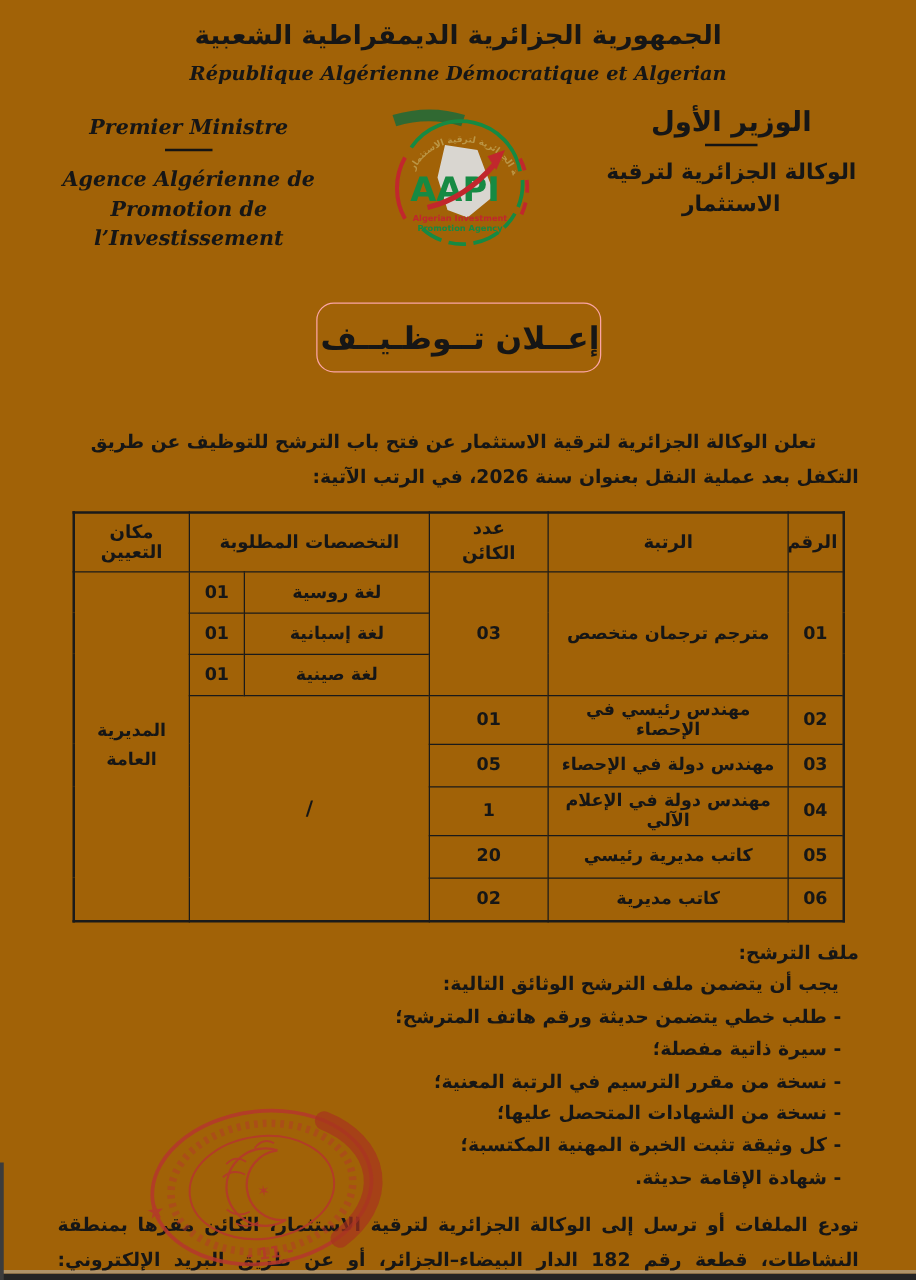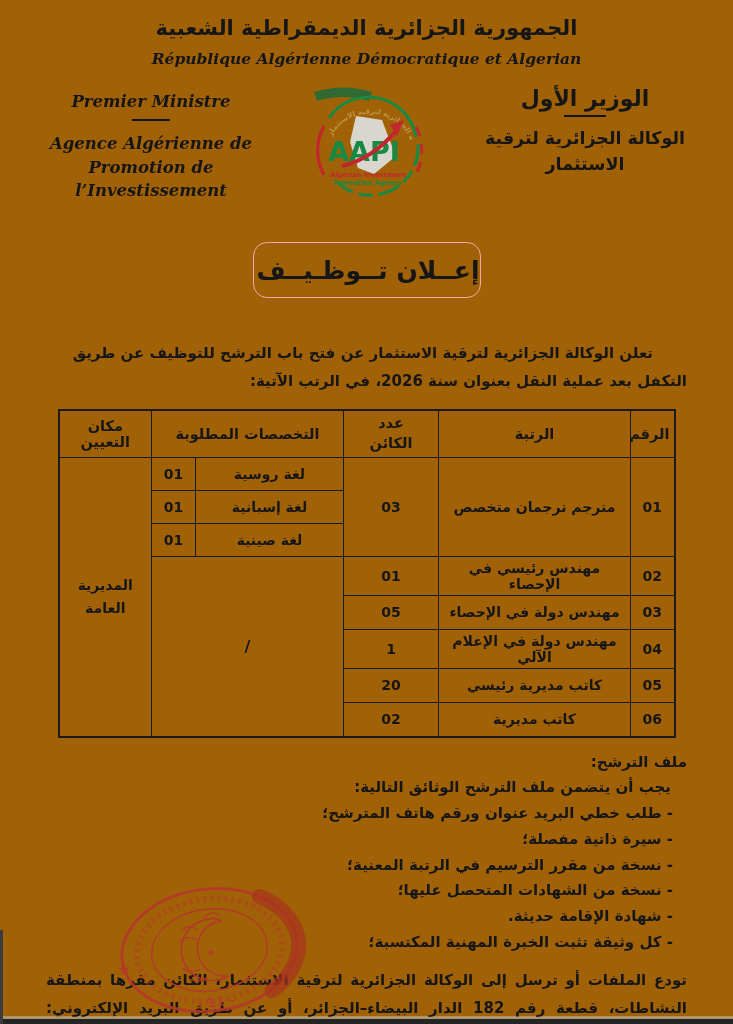--- a/index.html
+++ b/index.html
@@ -193,26 +193,26 @@
       <td>كاتب مديرية</td>
       <td>02</td>
     </tr>
   </tbody>
     </table>
 
   <div class="file-section">
     <div class="file-title">ملف الترشح:</div>
     <div class="file-intro">يجب أن يتضمن ملف الترشح الوثائق التالية:</div>
     <ul class="doc-list">
-      <li>طلب خطي البريد عنوان ورقم هاتف المترشح؛</li>
+      <li>طلب خطي يتضمن حديثة ورقم هاتف المترشح؛</li>
       <li>سيرة ذاتية مفصلة؛</li>
       <li>نسخة من مقرر الترسيم في الرتبة المعنية؛</li>
       <li>نسخة من الشهادات المتحصل عليها؛</li>
+      <li>كل وثيقة تثبت الخبرة المهنية المكتسبة؛</li>
       <li>شهادة الإقامة حديثة.</li>
-      <li>كل وثيقة تثبت الخبرة المهنية المكتسبة؛</li>
     </ul>
   </div>
 
   <p class="closing">تودع الملفات أو ترسل إلى الوكالة الجزائرية لترقية الاستثمار، الكائن مقرها بمنطقة النشاطات، قطعة رقم 182 الدار البيضاء–الجزائر، أو عن طريق البريد الإلكتروني: sdpf@aapi.dz، وذلك في الفترة الممتدة من 21 جانفي 2026 إلى غاية 04 فيفري 2026.</p>
 
   <div class="stamp">
     <svg width="200" height="140" viewBox="0 0 200 140">
       <g transform="rotate(-7 100 70)" stroke="#b5382c" fill="none">
         <ellipse cx="100" cy="66" rx="88" ry="61" stroke-width="3"></ellipse>
         <ellipse cx="100" cy="66" rx="58" ry="41" stroke-width="1.6"></ellipse>

